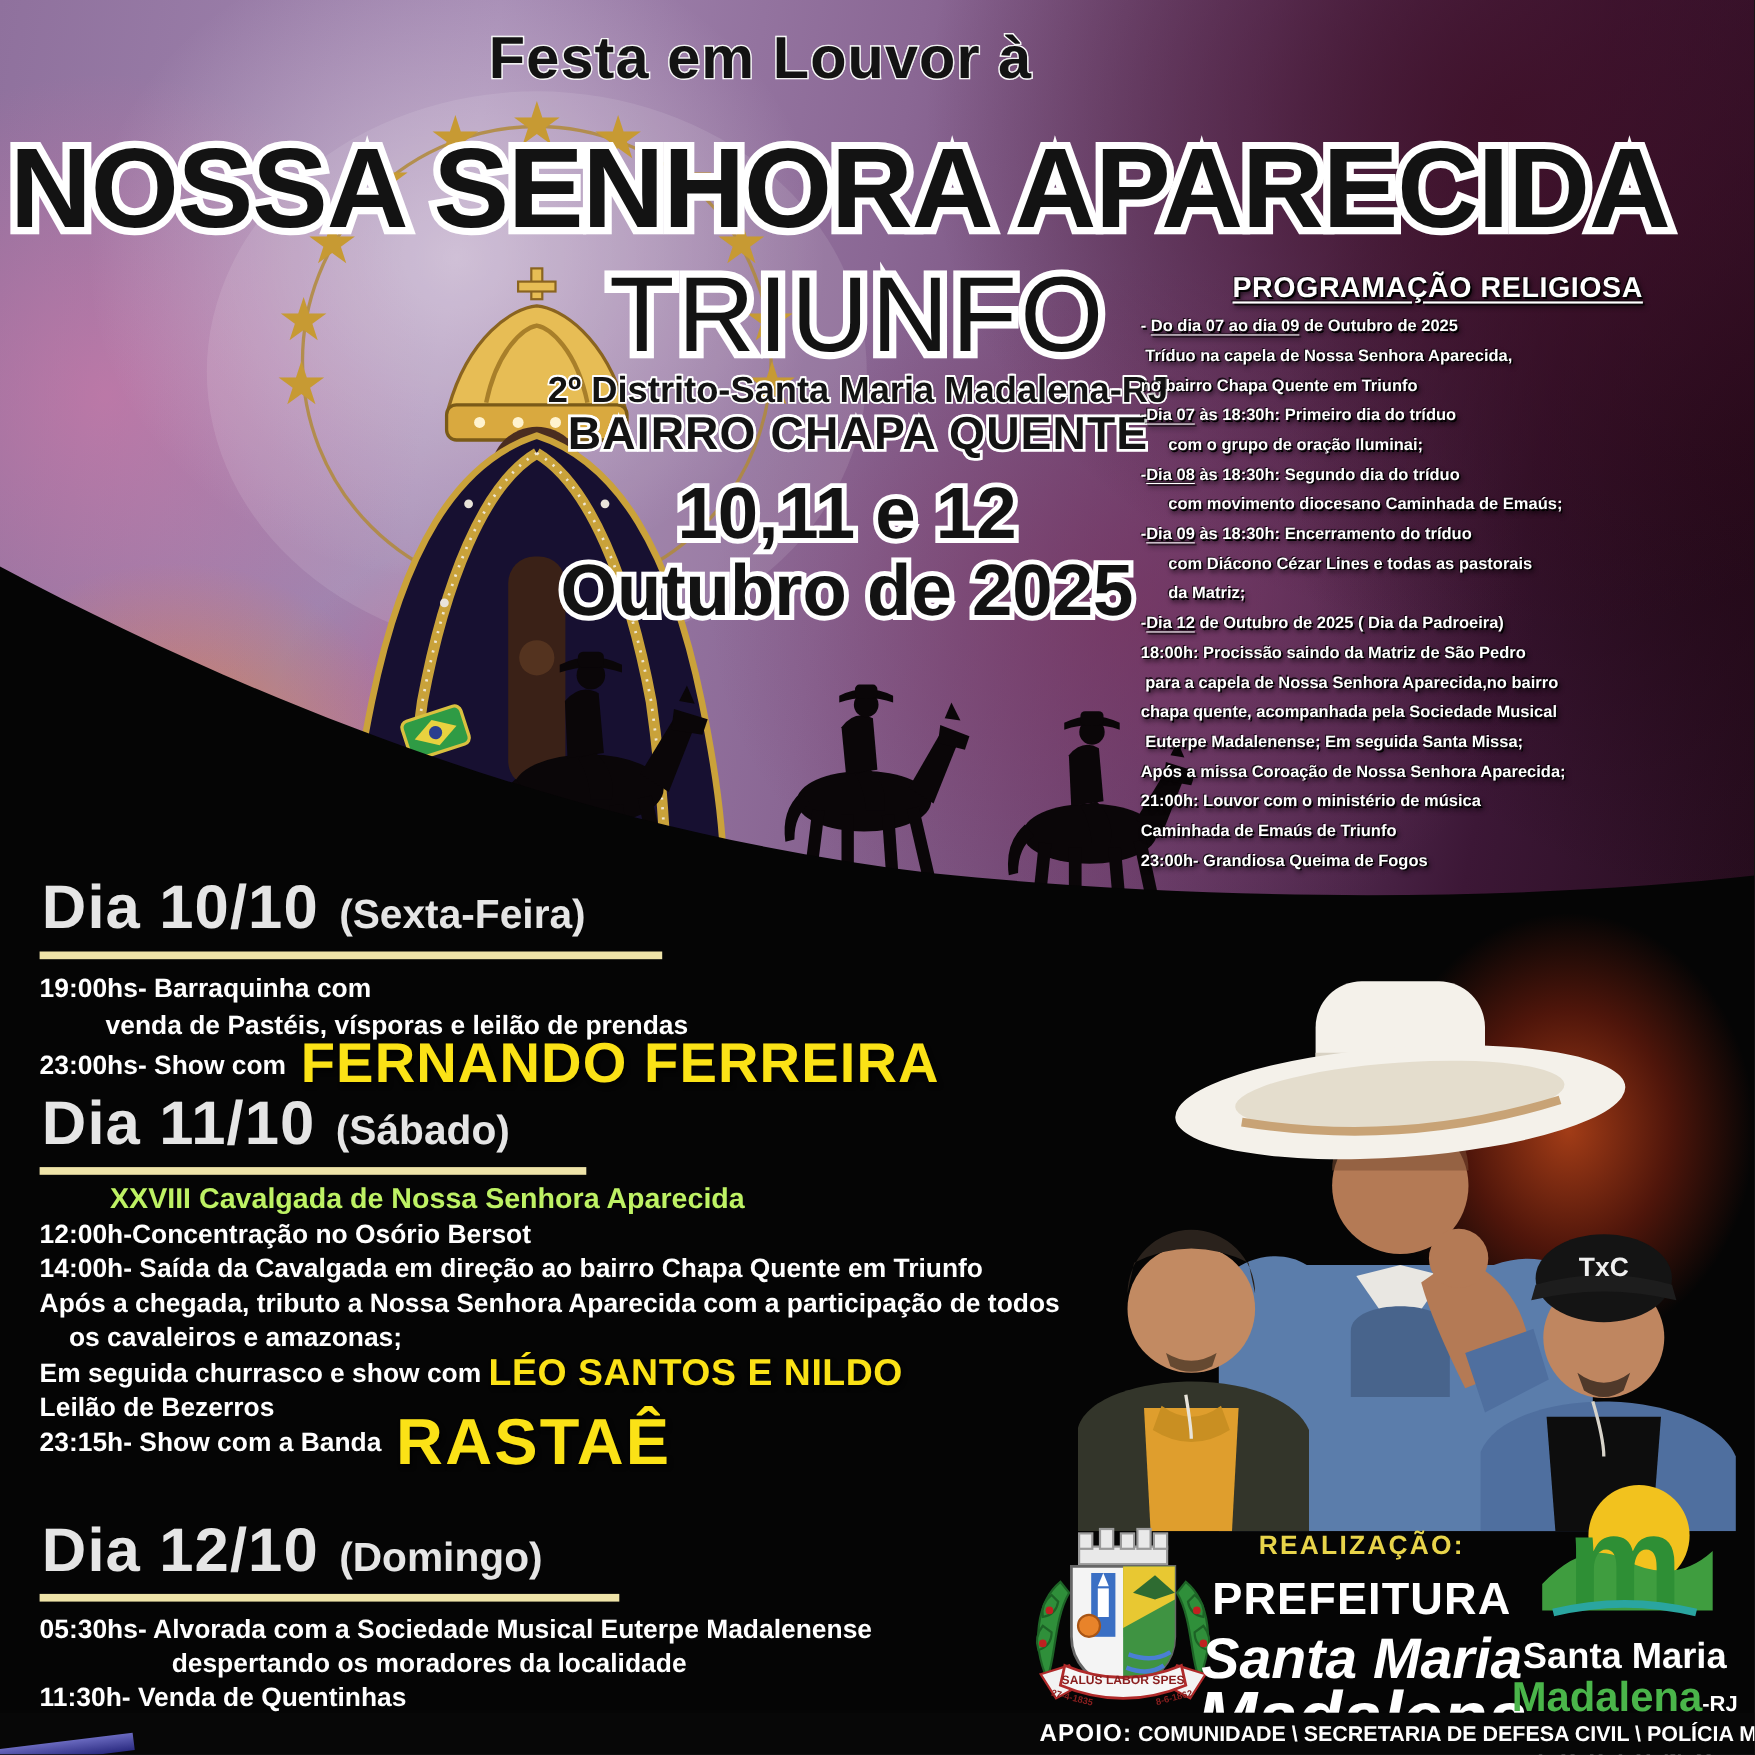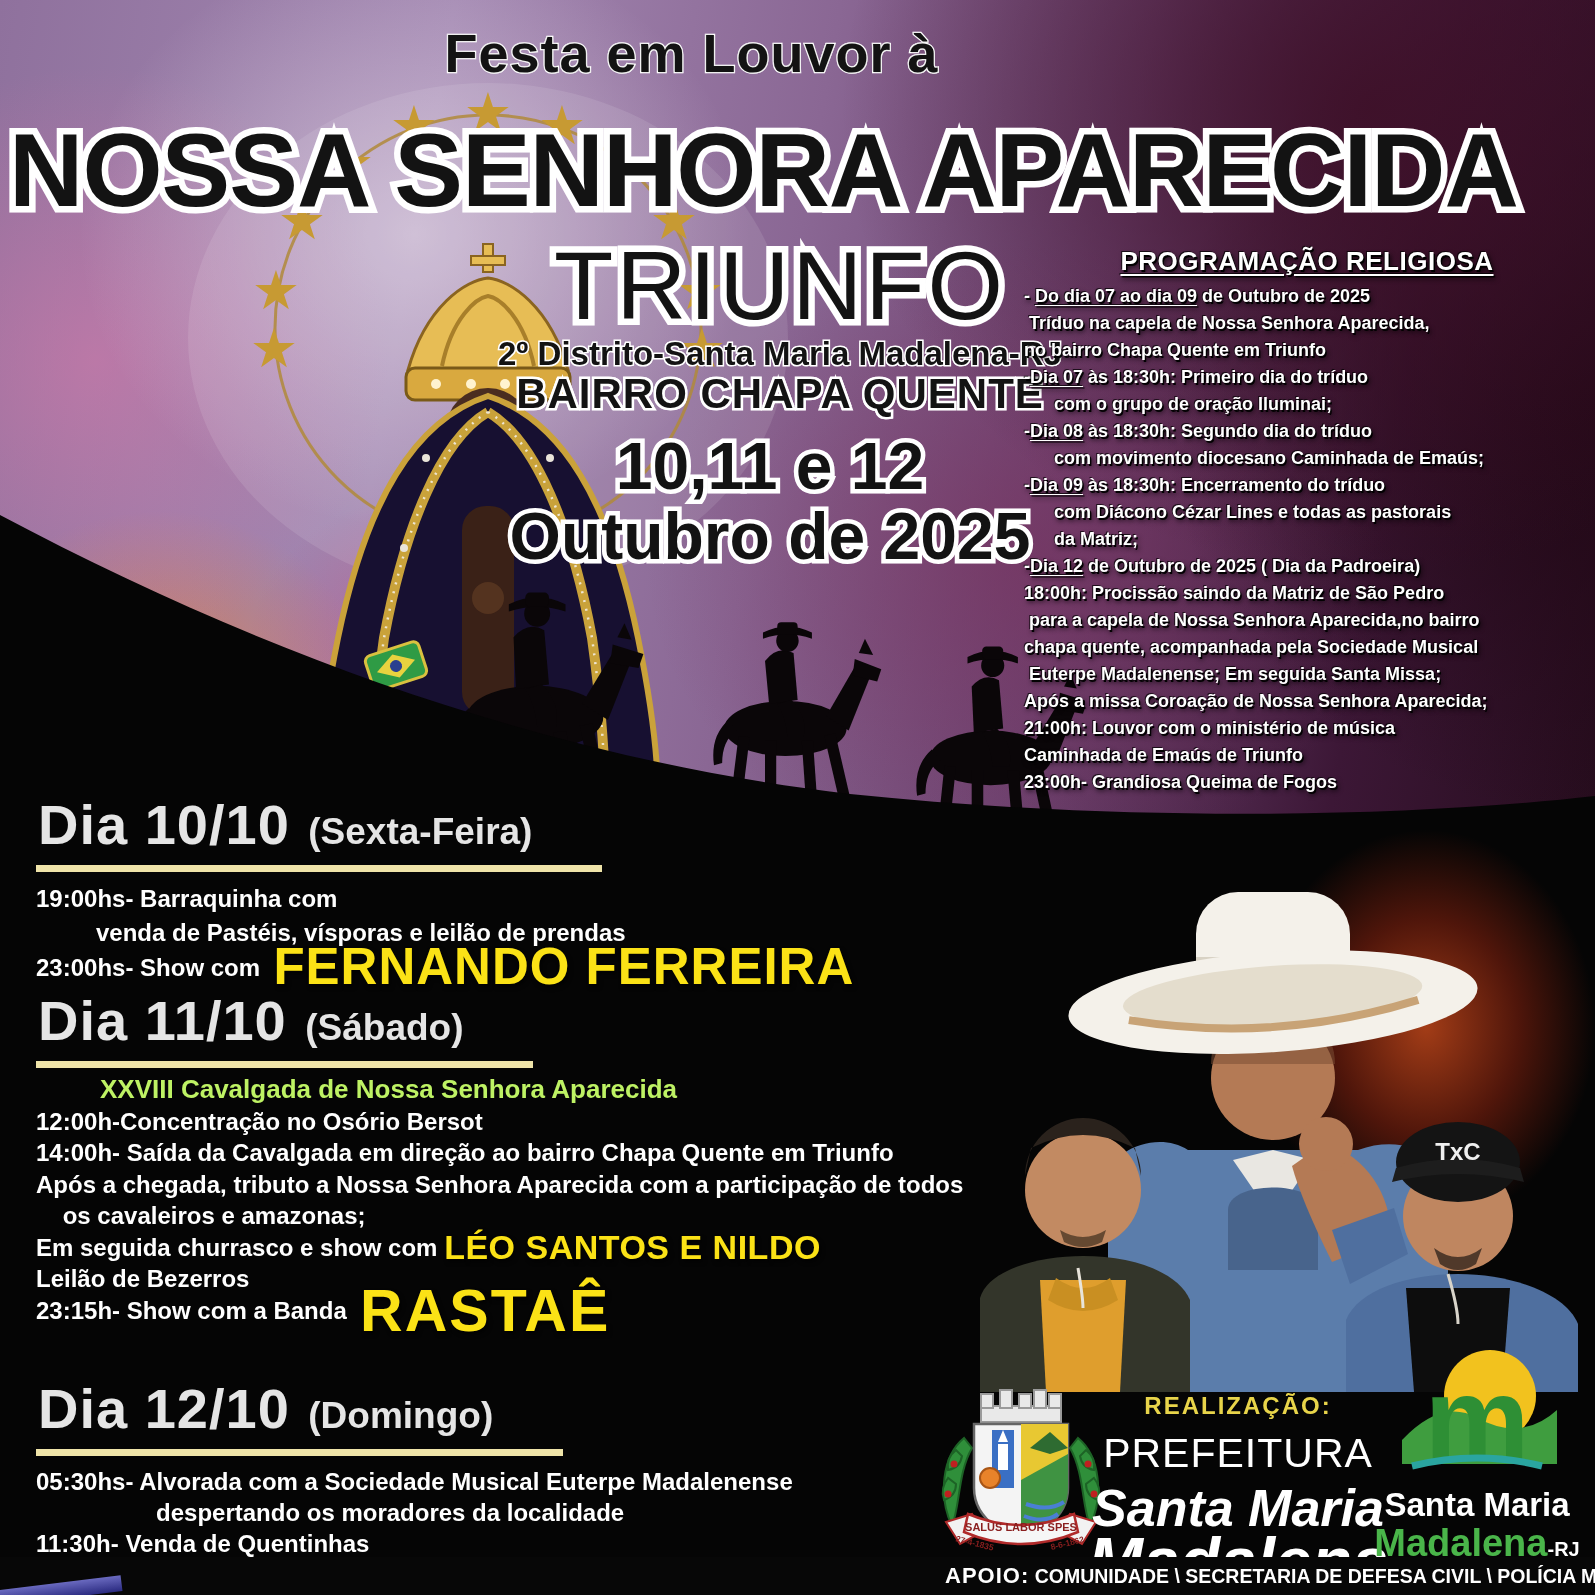--- a/index.html
+++ b/index.html
@@ -36,21 +36,21 @@
   .place-wrap{left:370px;top:238px;width:820px;text-align:center;}
   .place{font-size:97px;font-weight:normal;letter-spacing:3px;line-height:96px;}
   .district{font-size:33px;font-weight:bold;line-height:36px;margin-top:2px;}
   .neigh{font-size:42px;font-weight:bold;letter-spacing:1px;line-height:44px;}
   .dates{left:430px;top:432px;width:680px;text-align:center;font-weight:bold;}
   .dates .d1{font-size:66px;line-height:68px;}
   .dates .d2{font-size:66px;line-height:72px;}
   
   .prog{left:1024px;top:246px;width:566px;color:#fff;font-weight:bold;}
   .prog-title{font-size:26px;text-align:center;text-decoration:underline;text-underline-offset:4px;margin-bottom:6px;letter-spacing:.5px;}
-  .prog-line{font-size:18px;line-height:27px;white-space:pre;}
+  .prog-line{font-size:15px;line-height:27px;white-space:pre;margin-left:13px;}
   .prog-line u{text-underline-offset:3px;}
   .dark-edge{text-shadow:1.5px 1.5px 0 rgba(0,0,0,.95),-1px -1px 0 rgba(0,0,0,.7),2px 3px 5px rgba(0,0,0,.8);}
   
   .day{color:#fff;}
   .day-head{display:inline-block;border-bottom:7px solid #efe4a9;padding:0 70px 8px 2px;color:#e5e5e5;white-space:nowrap;}
   .day-head .h{font-size:56px;font-weight:bold;letter-spacing:1px;}
   .day-head .w{font-size:37px;font-weight:bold;margin-left:14px;}
   .day-lines{margin-top:10px;font-weight:bold;}
   .day-line{font-size:24px;white-space:pre;}
   #day10 .day-line{line-height:34px;}
@@ -66,21 +66,21 @@
   #day11{left:36px;top:988px;}
   #day12{left:36px;top:1376px;}
   
   .red-blob{left:1150px;top:830px;width:445px;height:470px;
     background:radial-gradient(closest-side at 62% 42%, rgba(190,70,26,.85), rgba(140,35,15,.55) 55%, rgba(90,18,8,0) 100%);}
   .corner-sliver{left:-8px;bottom:-4px;width:130px;height:16px;transform:rotate(-7deg);
     background:linear-gradient(#6a6ac0,#2a2a80);}
   
   .realiza{left:1088px;top:1392px;width:300px;text-align:center;color:#fff;}
   .realiza .lbl{color:#e8d44a;font-size:24px;font-weight:bold;letter-spacing:2px;}
-  .realiza .org{font-size:41px;font-weight:normal;letter-spacing:1px;margin-top:10px;}
+  .realiza .org{font-size:41px;font-weight:bold;letter-spacing:1px;margin-top:10px;}
   .realiza .c1{font-size:52px;font-weight:bold;font-style:italic;line-height:50px;margin-top:6px;}
   .realiza .c2{font-size:66px;font-weight:bold;font-style:italic;line-height:56px;}
   .realiza .site{font-size:33px;margin-top:4px;}
   
   .tur{left:1372px;top:1344px;width:210px;text-align:center;color:#fff;}
   .tur .t1{font-size:33px;font-weight:bold;margin-top:2px;}
   .tur .t2{font-size:38px;font-weight:bold;color:#4ab54a;line-height:38px;}
   .tur .t2 .suf{font-size:20px;color:#fff;font-weight:bold;}
   .tur .rule{height:2px;background:#ddd;margin:6px 6px 4px;}
   .tur .t3{font-size:21px;font-weight:bold;letter-spacing:11px;margin-left:8px;}

